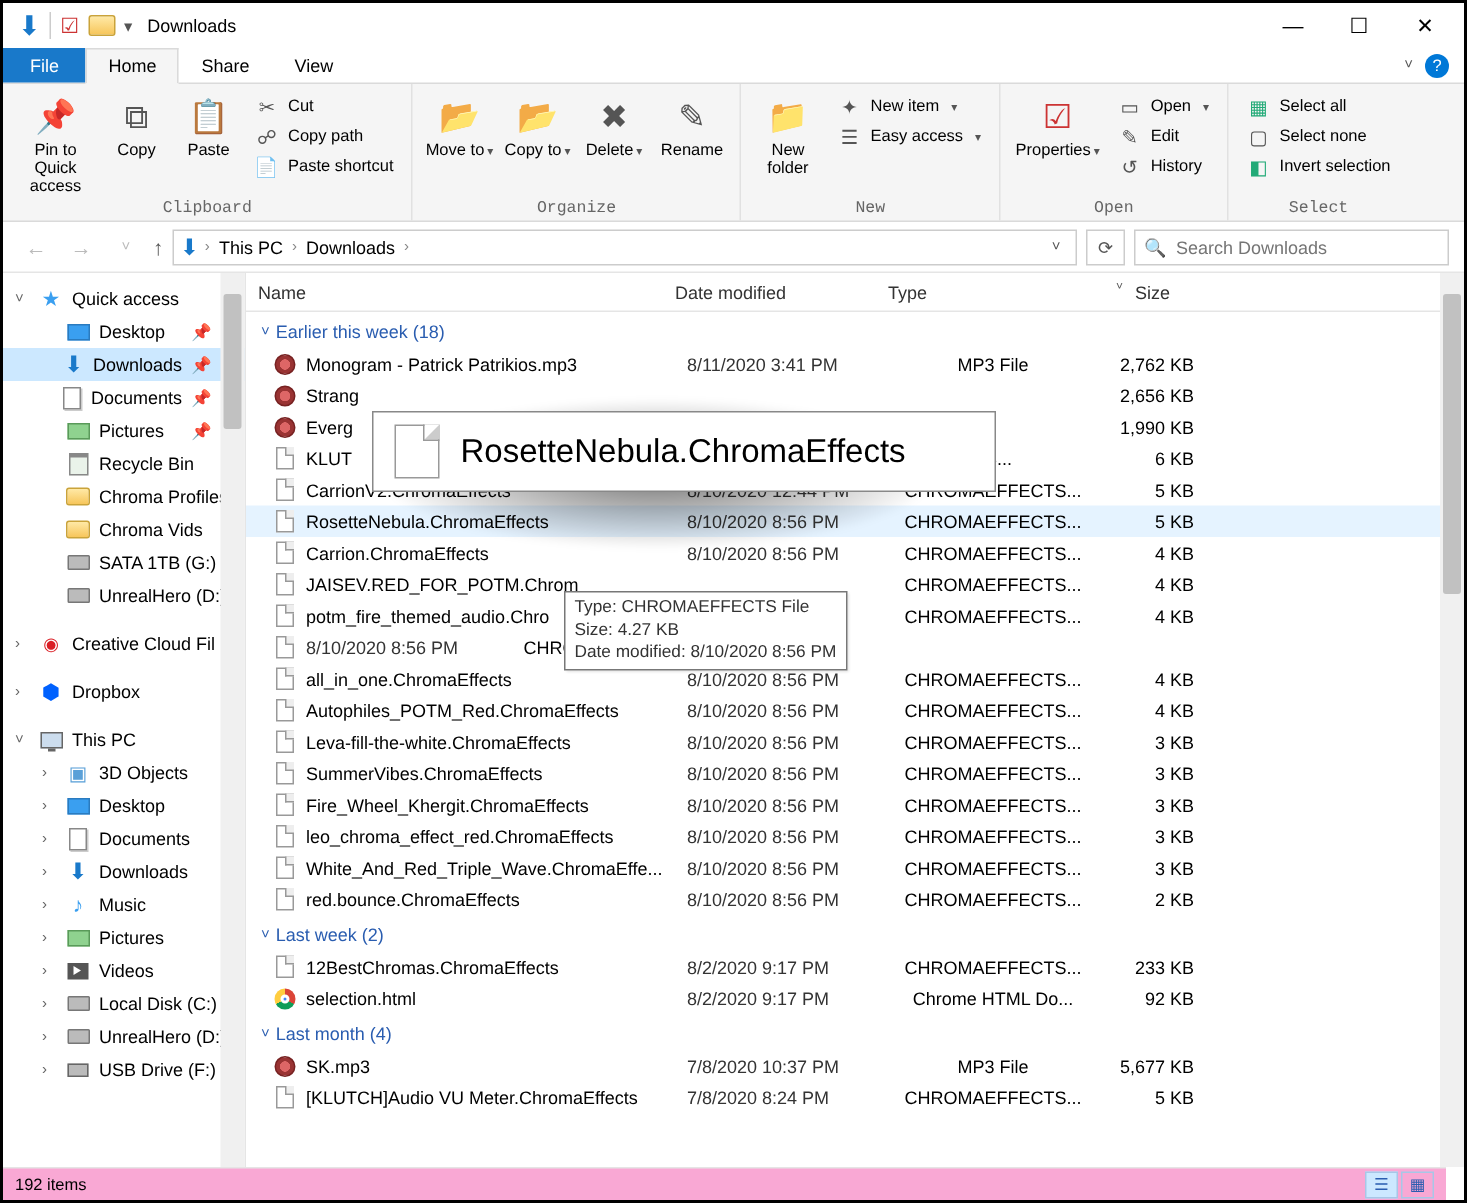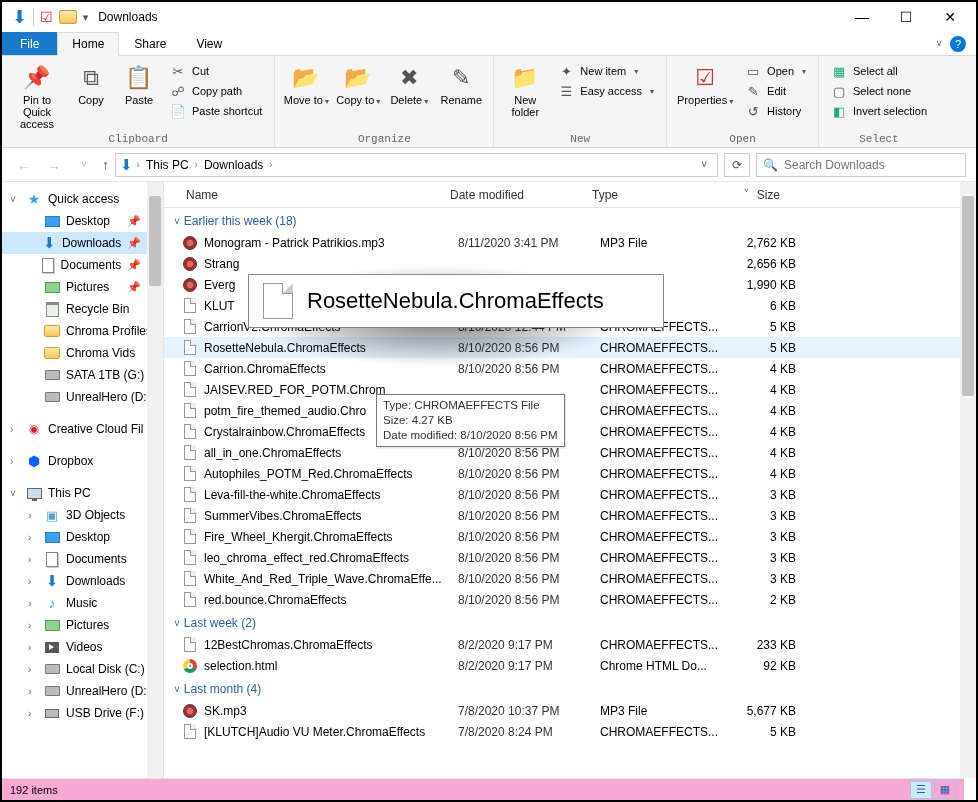--- a/index.html
+++ b/index.html
@@ -74,21 +74,21 @@
 .c-type { width: 124px; }
 .c-size { width: 80px; text-align: right; position: relative; }
 .c-size .sort { position: absolute; left: 36px; top: -2px; font-size: 8px; color: #555; }
 .grouphdr { display: flex; align-items: center; gap: 4px; padding: 6px 8px 4px 10px; color: #2a5db0; font-size: 12px; }
 .grouphdr .chev { font-size: 10px; }
 .row { display: flex; align-items: center; height: 21px; font-size: 12px; padding-left: 18px; }
 .row.hover { background: #e5f3ff; }
 .row .ic { width: 16px; height: 16px; margin-right: 6px; display: inline-flex; align-items: center; justify-content: center; }
 .row .nm { width: 254px; white-space: nowrap; overflow: hidden; text-overflow: ellipsis; }
 .row .dt { width: 142px; color: #333; }
-.row .ty { width: 124px; white-space: nowrap; overflow: hidden; text-overflow: ellipsis; }
+.row .ty { width: 124px; white-space: nowrap; overflow: hidden; text-overflow: ellipsis; text-align: center; }
 .row .sz { width: 80px; text-align: right; padding-right: 8px; }
 
 
 .shadow-blob { position: absolute; left: 176px; top: 244px; width: 520px; height: 140px; pointer-events: none; background: radial-gradient(ellipse 260px 70px at 50% 50%, rgba(0,0,0,0.55), rgba(0,0,0,0) 72%); filter: blur(2px); }
 .popup { position: absolute; left: 246px; top: 272px; width: 416px; height: 54px; background: #fff; border: 1px solid #888; display: flex; align-items: center; gap: 14px; padding: 0 14px; font-size: 22px; }
 .popup .pic { width: 30px; height: 36px; border: 1px solid #999; position: relative; background: #fff; }
 .popup .pic::after { content: ""; position: absolute; right: -1px; top: -1px; width: 10px; height: 10px; background: linear-gradient(135deg,#fff 48%,#ccc 52%); border-left: 1px solid #999; border-bottom: 1px solid #999; }
 
 
 .tooltip { position: absolute; left: 374px; top: 392px; background: #fff; border: 1px solid #777; padding: 3px 6px; font-size: 11.5px; line-height: 15px; color: #333; box-shadow: 1px 1px 2px rgba(0,0,0,0.15); z-index: 5; }
@@ -449,21 +449,21 @@
           <span>USB Drive (F:)</span>
         </div>
     </div>
     <div class="nav-scroll">
         <div class="thumb"></div>
       </div>
   </div>
 
   <div class="listpane">
     <div class="colhead">
-      <div class="c-name" style="padding-left:22px">Name</div>
+      <div class="c-name" style="padding-left:8px">Name</div>
       <div class="c-date">Date modified</div>
       <div class="c-type">Type</div>
       <div class="c-size"><span class="sort">˅</span><span>Size</span></div>
     </div>
     <div id="file-rows">
         <div class="grouphdr">
           <span class="chev">˅</span>
           <span>Earlier this week (18)</span>
         </div>
         <div class="row">
@@ -544,21 +544,20 @@
           </span>
       <span class="nm">potm_fire_themed_audio.Chro</span>
       <span class="dt"></span>
       <span class="ty">CHROMAEFFECTS...</span>
       <span class="sz">4 KB</span>
     </div>
         <div class="row">
       <span class="ic">
             <span class="i-file"></span>
           </span>
-      <span class="nm">Crystalrainbow.ChromaEffects</span>
       <span class="dt">8/10/2020 8:56 PM</span>
       <span class="ty">CHROMAEFFECTS...</span>
       <span class="sz">4 KB</span>
     </div>
         <div class="row">
       <span class="ic">
             <span class="i-file"></span>
           </span>
       <span class="nm">all_in_one.ChromaEffects</span>
       <span class="dt">8/10/2020 8:56 PM</span>

